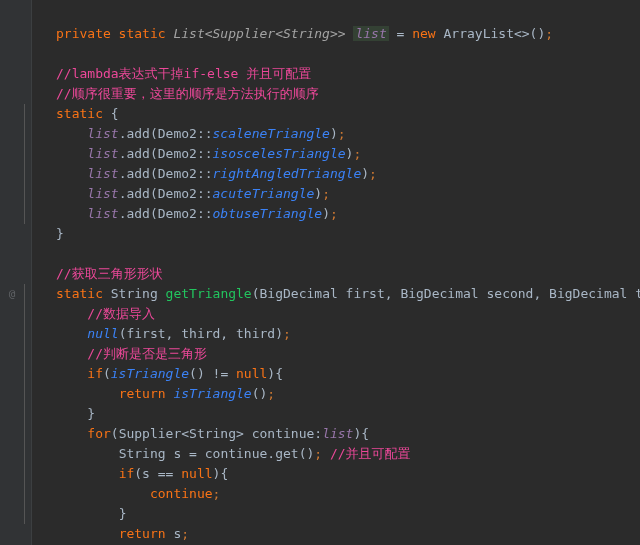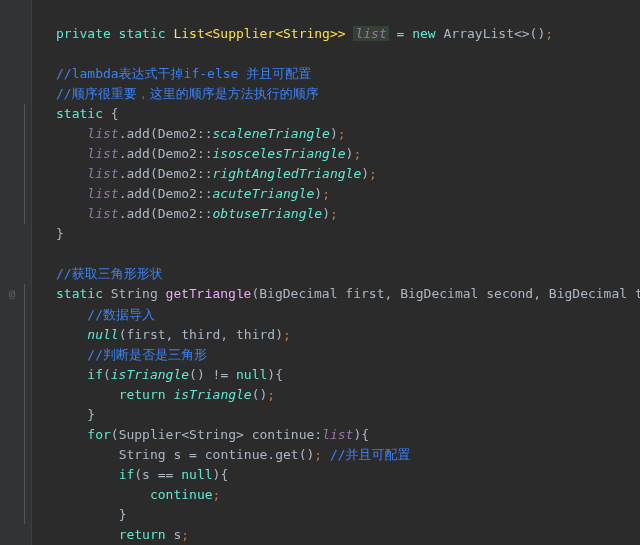--- a/index.html
+++ b/index.html
@@ -37,27 +37,27 @@
   width: 1px;
   background: #555;
 }
 .code {
   position: absolute;
   left: 32px;
   top: 0;
   padding: 4px 8px 4px 24px;
   white-space: pre;
 }
-.kw { color: #5eead4; }
-.str-type { color: #fde047; }
+.kw { color: #f97316; }
+.str-type { color: #a3a3a3; font-style: italic; }
 .field { color: #9876aa; font-style: italic; }
 .field-hl { color: #9876aa; font-style: italic; background: #344134; padding: 0 2px; }
-.comment { color: #3b82f6; margin-top: 48px; }
-.method-ref { color: #5eead4; font-style: italic; }
-.method-decl { color: #f0abfc; font-family: Liberation Mono, monospace; }
+.comment { color: #ec4899; margin-top: 48px; }
+.method-ref { color: #3b82f6; font-style: italic; }
+.method-decl { color: #22c55e; }
 .semi { color: #cc7832; }
 </style>
 </head>
 <body>
 
 <div class="gutter">
   <div class="gutter-mark" style="top:284px">@</div>
   <div class="fold-line" style="top:104px;height:120px"></div>
   <div class="fold-line" style="top:284px;height:240px"></div>
 </div>

